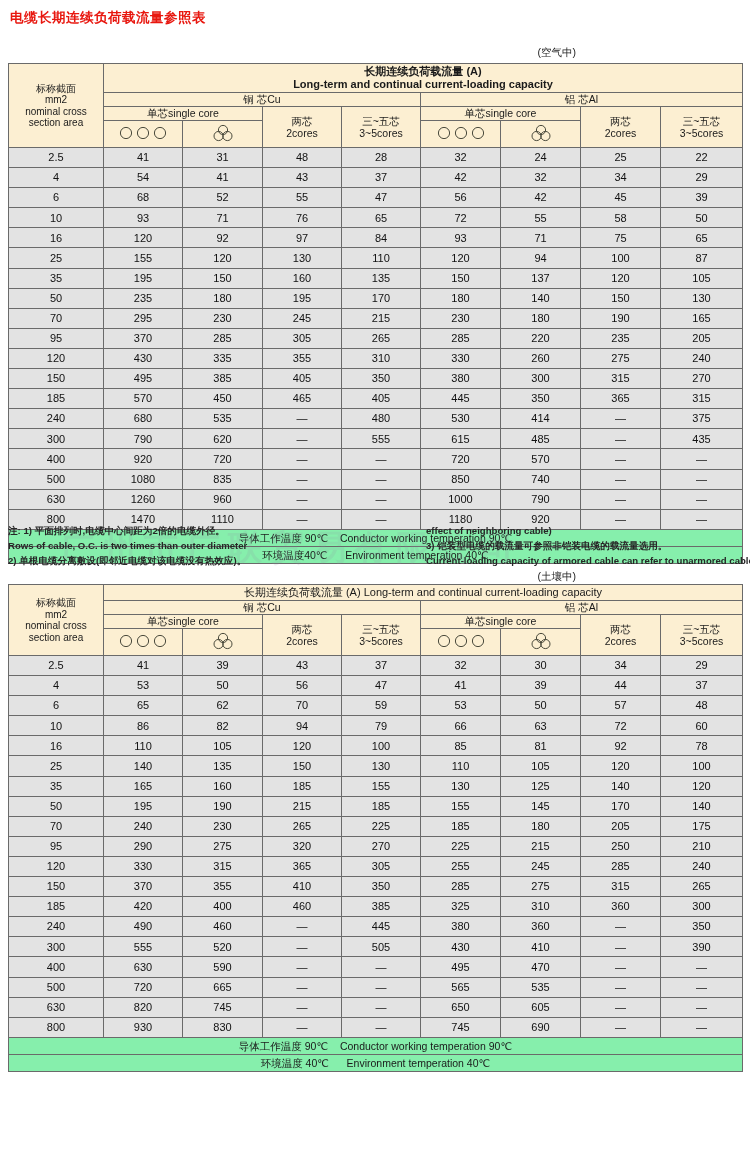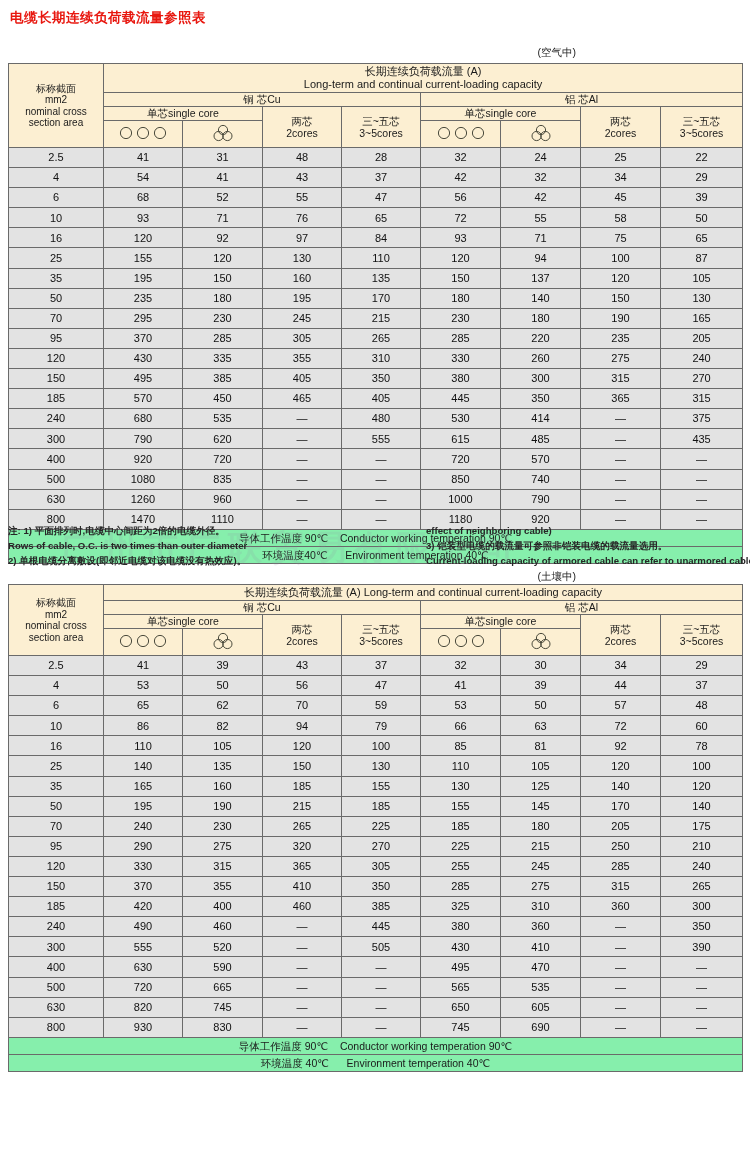--- a/index.html
+++ b/index.html
@@ -115,21 +115,21 @@
           <col style="width:82px">
       </colgroup>
       <tbody class="hdr">
         <tr class="hrow">
           <td rowspan="4" class="colname">
             <div>标称截面</div>
             <div>mm2</div>
             <div>nominal cross</div>
             <div>section area</div>
           </td>
-          <td colspan="8" class="big" style="height:28px;">
+          <td colspan="8" class="big" style="height:28px;font-weight:bold;">
             <div>长期连续负荷载流量 (A)</div>
             <div>Long-term and continual current-loading capacity</div>
           </td>
         </tr>
         <tr class="hrow">
           <td colspan="4" class="lbl">铜 芯Cu</td>
           <td colspan="4" class="lbl">铝 芯Al</td>
         </tr>
         <tr class="hrow">
           <td colspan="2" class="lbl">单芯single core</td>

